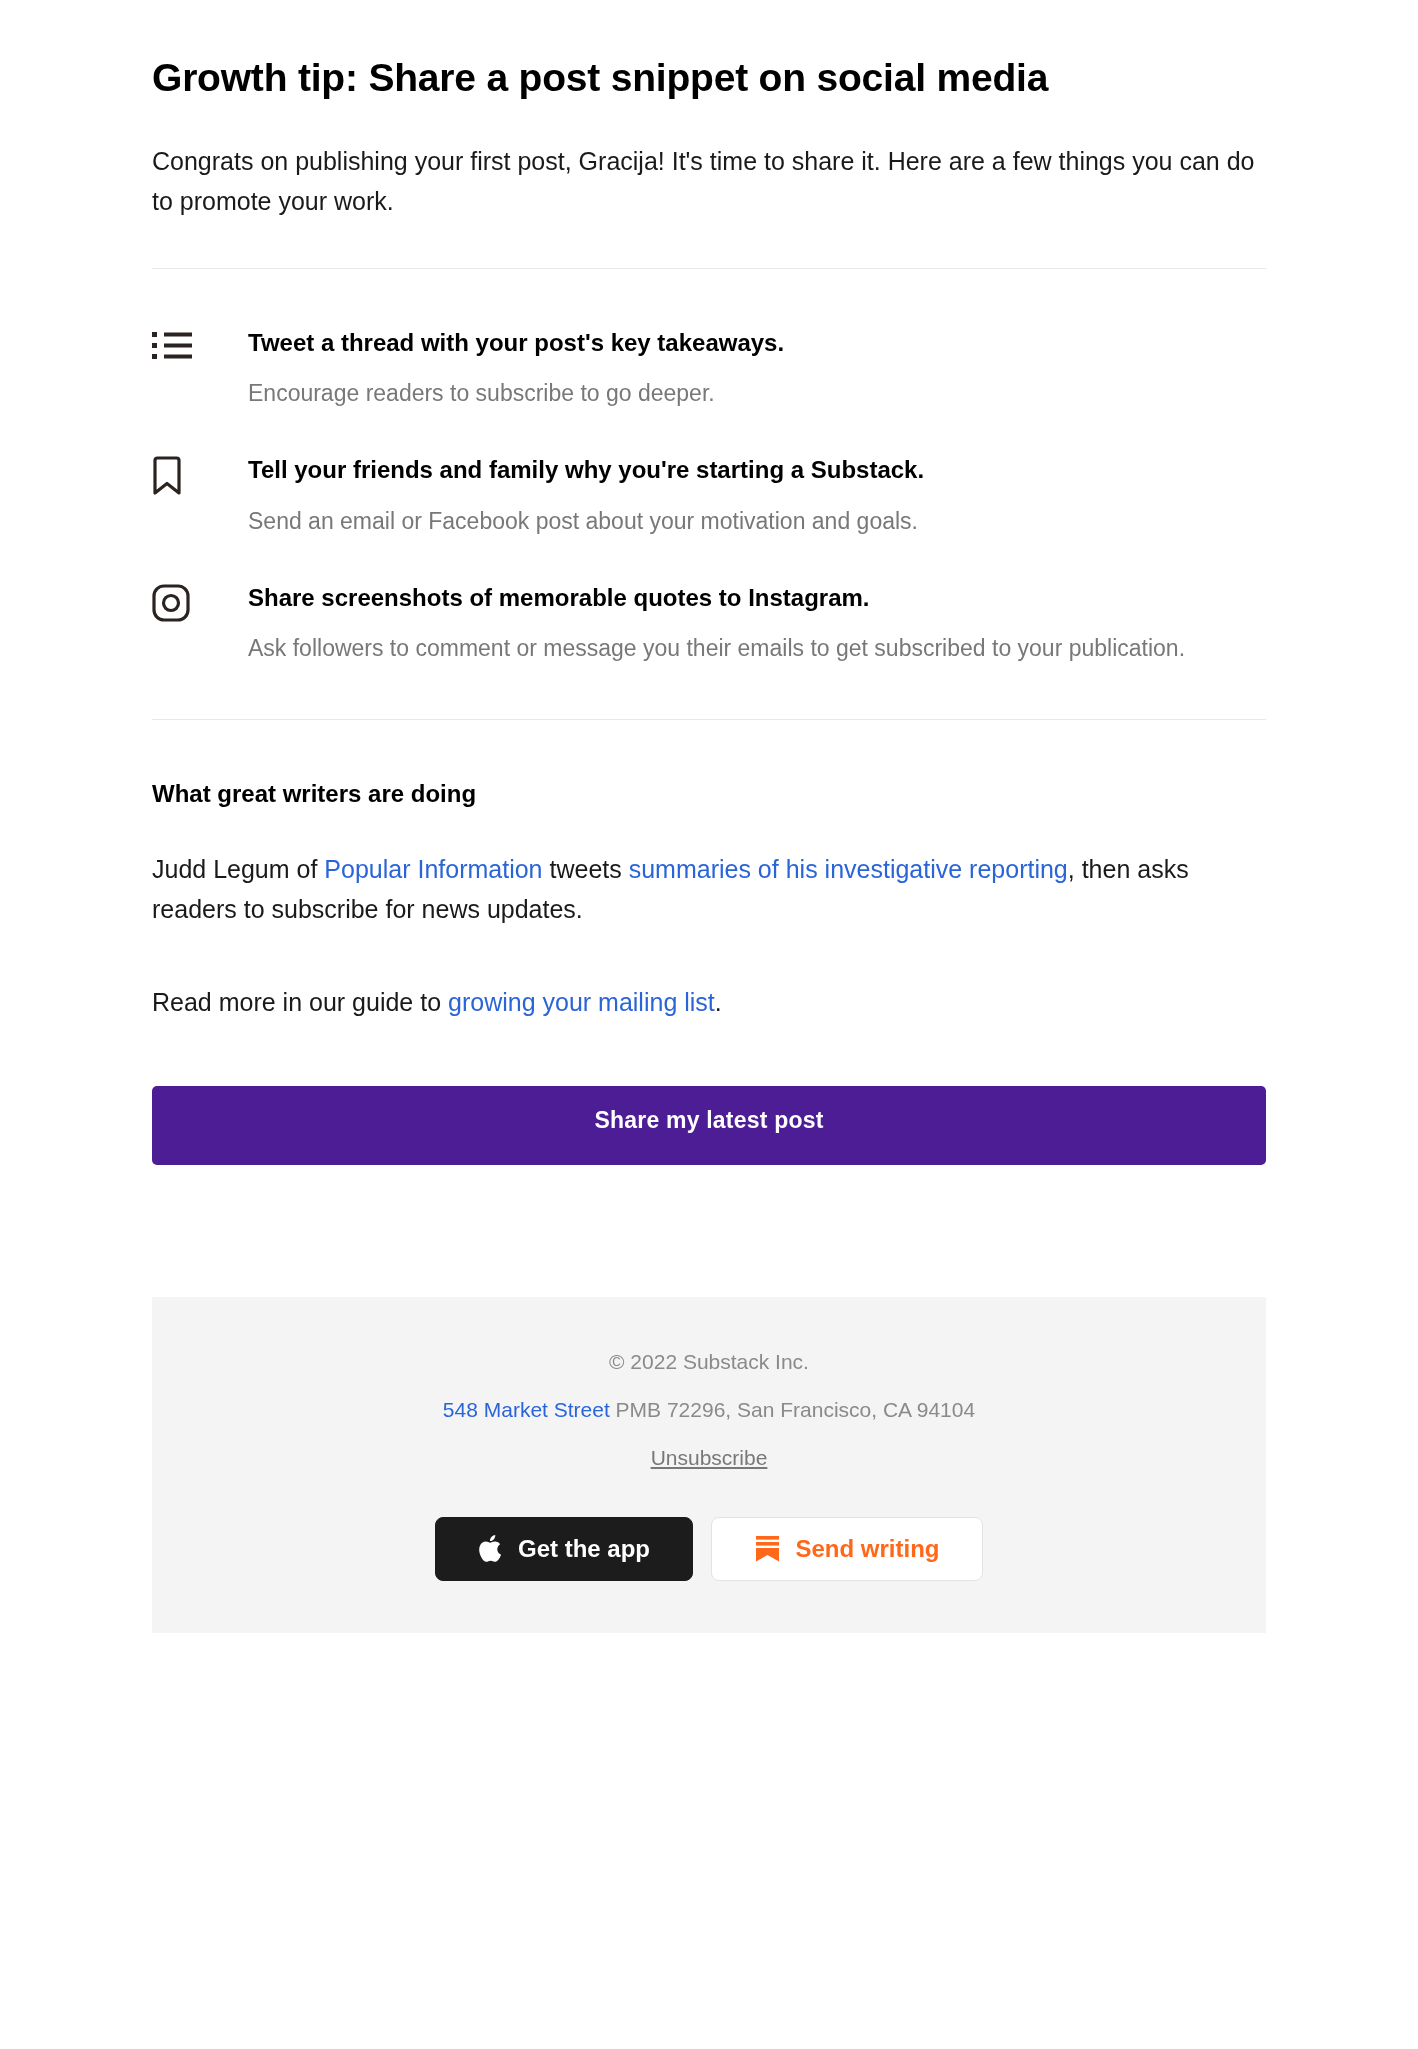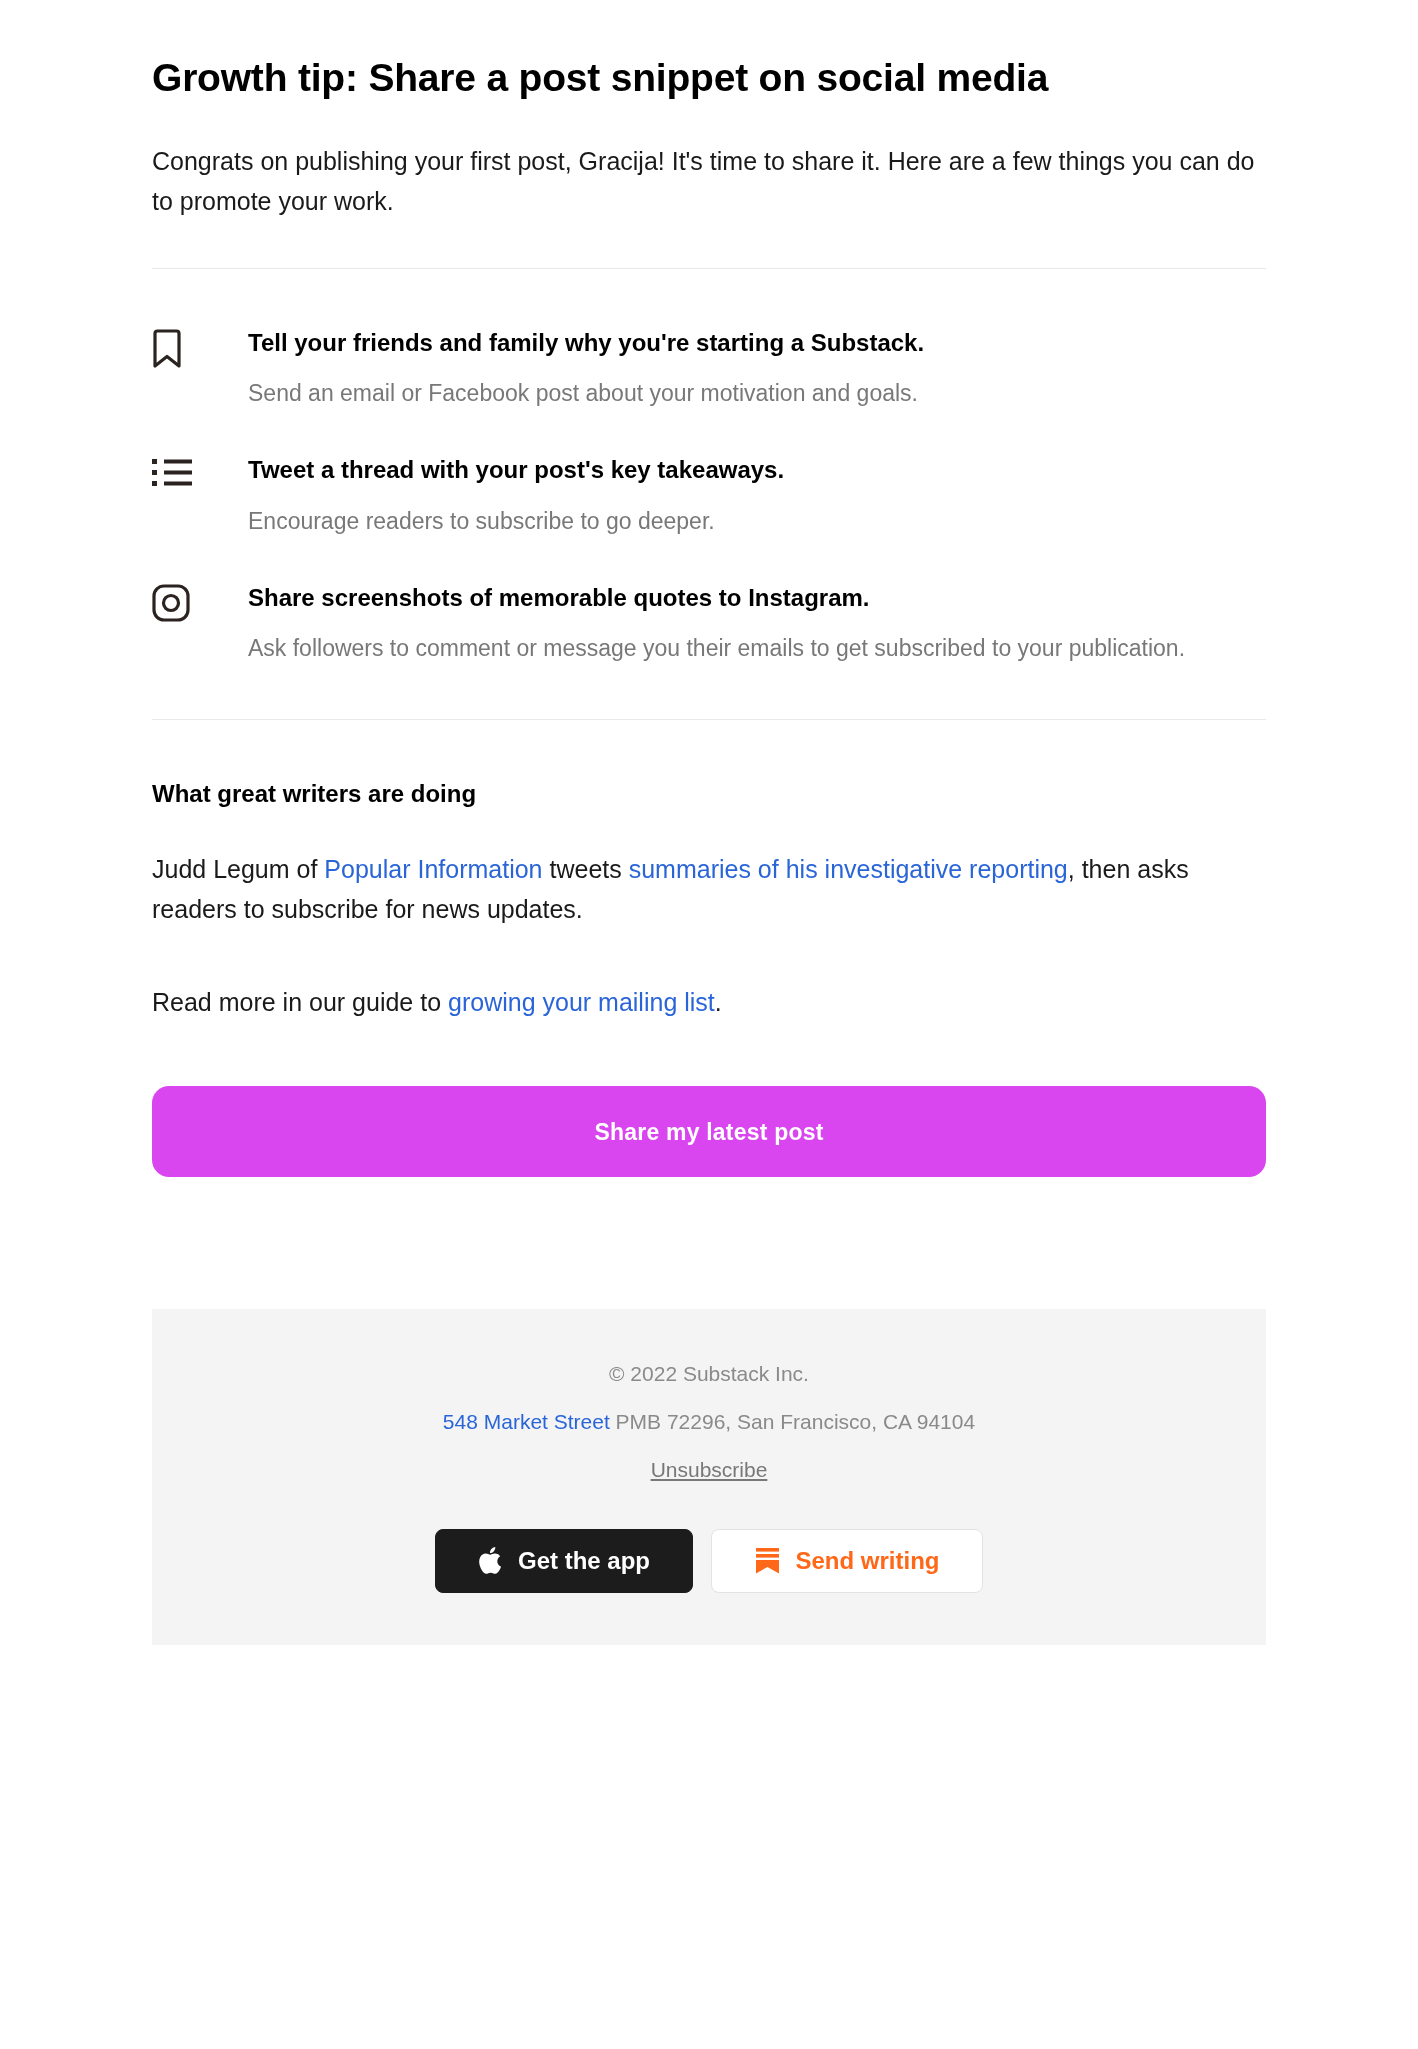--- a/index.html
+++ b/index.html
@@ -124,29 +124,29 @@
 
   
   .cta-wrap {
     padding-top: 64px;
     padding-bottom: 0;
   }
   .cta-button {
     display: block;
     width: 100%;
     box-sizing: border-box;
-    background: #d946ef;
+    background: #4c1d95;
     color: #ffffff;
     border: 0;
-    border-radius: 17px;
+    border-radius: 5px;
     font-family: "Liberation Sans", sans-serif;
     font-size: 23px;
     font-weight: bold;
     letter-spacing: 0.2px;
-    padding: 34px 0 31px 0;
+    padding: 22px 0 31px 0;
     text-align: center;
     cursor: pointer;
     line-height: 1.1;
   }
 
   
   .footer-spacer { height: 132px; }
 
   .footer {
     width: 1114px;
@@ -215,52 +215,52 @@
 
   <div class="content">
 
     <h1 class="title">Growth tip: Share a post snippet on social media</h1>
 
     <p class="intro">Congrats on publishing your first post, Gracija! It's time to share it. Here are a few things you can do to promote your work.</p>
 
     <hr class="rule">
 
     <div class="tips">
-
-      <div class="tip">
-        <span class="tip-icon">
-          <svg width="30" height="40" viewBox="0 0 30 40" fill="none" xmlns="http://www.w3.org/2000/svg">
-            <path d="M3 4.5 C3 3 4 2 5.5 2 L24.5 2 C26 2 27 3 27 4.5 L27 37 L15 27.5 L3 37 Z" stroke="#2b2320" stroke-width="3.2" stroke-linejoin="round" fill="none"></path>
-          </svg>
-        </span>
-        <div class="tip-body">
-          <p class="tip-title">Tell your friends and family why you're starting a Substack.</p>
-          <p class="tip-desc">Send an email or Facebook post about your motivation and goals.</p>
-        </div>
-      </div>
 
       <div class="tip">
         <span class="tip-icon">
           <svg width="40" height="34" viewBox="0 0 40 34" fill="none" xmlns="http://www.w3.org/2000/svg">
             <rect x="0" y="3" width="5" height="5" fill="#2b2320"></rect>
             <rect x="0" y="14" width="5" height="5" fill="#2b2320"></rect>
             <rect x="0" y="25" width="5" height="5" fill="#2b2320"></rect>
             <rect x="12" y="3.5" width="28" height="4" fill="#2b2320"></rect>
             <rect x="12" y="14.5" width="28" height="4" fill="#2b2320"></rect>
             <rect x="12" y="25.5" width="28" height="4" fill="#2b2320"></rect>
           </svg>
         </span>
         <div class="tip-body">
           <p class="tip-title">Tweet a thread with your post's key takeaways.</p>
           <p class="tip-desc">Encourage readers to subscribe to go deeper.</p>
         </div>
       </div>
 
       <div class="tip">
         <span class="tip-icon">
+          <svg width="30" height="40" viewBox="0 0 30 40" fill="none" xmlns="http://www.w3.org/2000/svg">
+            <path d="M3 4.5 C3 3 4 2 5.5 2 L24.5 2 C26 2 27 3 27 4.5 L27 37 L15 27.5 L3 37 Z" stroke="#2b2320" stroke-width="3.2" stroke-linejoin="round" fill="none"></path>
+          </svg>
+        </span>
+        <div class="tip-body">
+          <p class="tip-title">Tell your friends and family why you're starting a Substack.</p>
+          <p class="tip-desc">Send an email or Facebook post about your motivation and goals.</p>
+        </div>
+      </div>
+
+      <div class="tip">
+        <span class="tip-icon">
           <svg width="38" height="38" viewBox="0 0 38 38" fill="none" xmlns="http://www.w3.org/2000/svg">
             <rect x="2" y="2" width="34" height="34" rx="10" ry="10" stroke="#2b2320" stroke-width="3.2" fill="none"></rect>
             <circle cx="19" cy="19" r="7.5" stroke="#2b2320" stroke-width="3.2" fill="none"></circle>
           </svg>
         </span>
         <div class="tip-body">
           <p class="tip-title">Share screenshots of memorable quotes to Instagram.</p>
           <p class="tip-desc">Ask followers to comment or message you their emails to get subscribed to your publication.</p>
         </div>
       </div>

